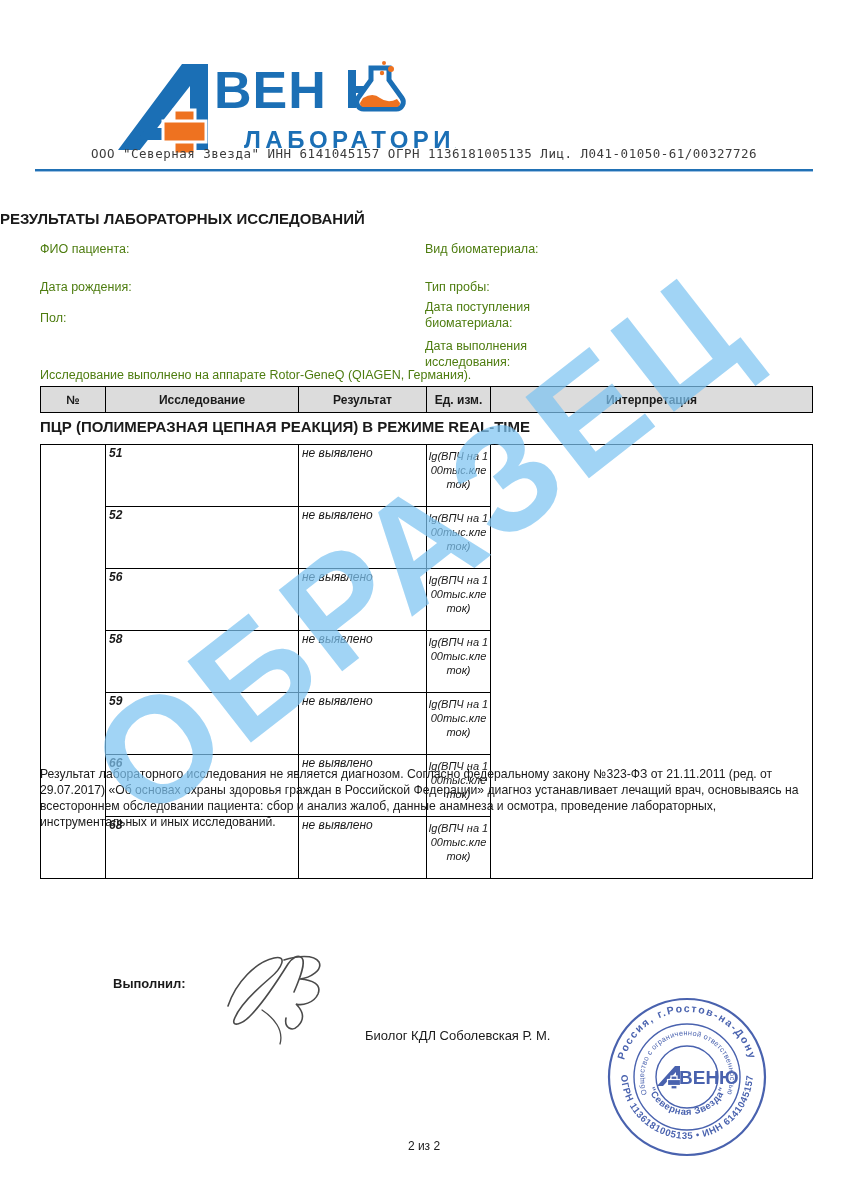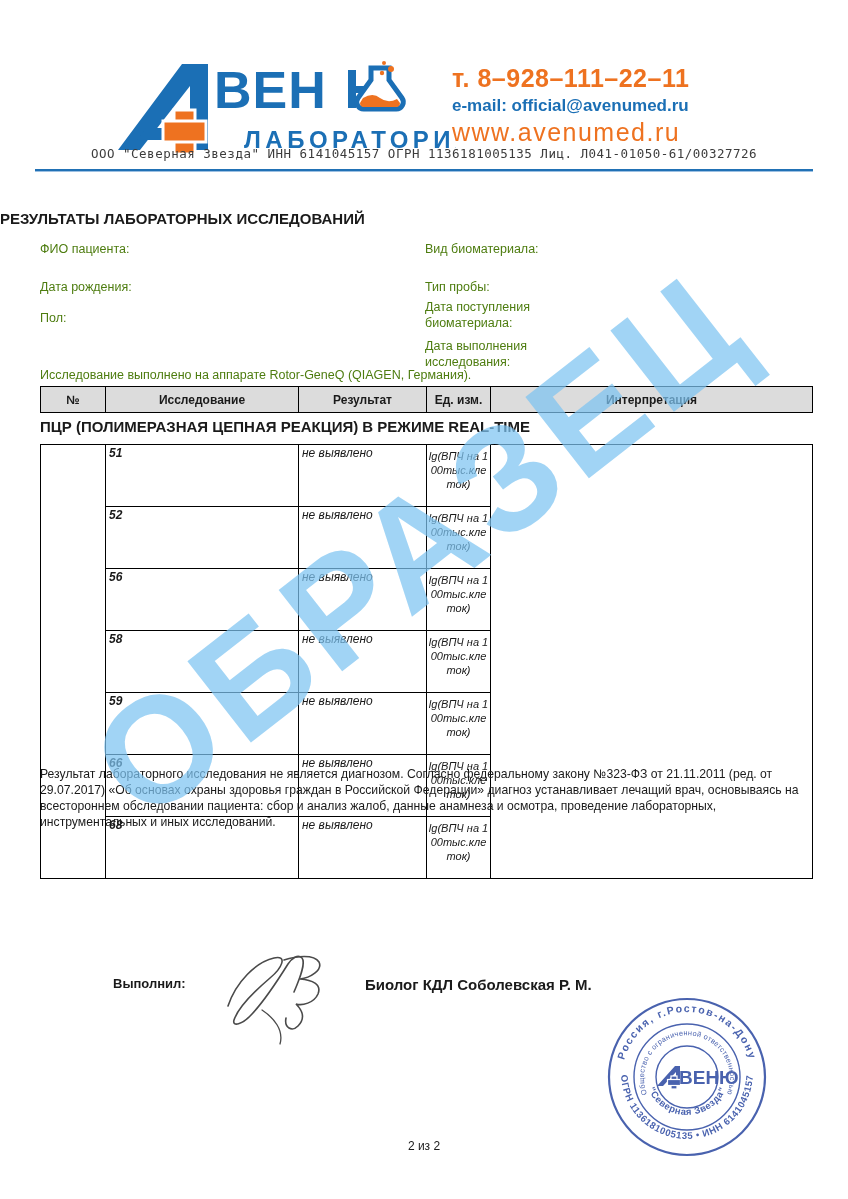--- a/index.html
+++ b/index.html
@@ -32,21 +32,21 @@
   .section-title { position:absolute; left:40px; top:418px; font-size:15px; font-weight:bold; }
   .res-tbl td { height:62px; padding:1px 3px;font-style:italic; }
   .res-tbl td.c-test { font-weight:bold; }
   .res-tbl td.c-unit { font-size:11px; text-align:center; line-height:1.25; padding:5px 1px;
     word-break:break-all; }
   
   .disclaimer { position:absolute; left:40px; top:766px; width:772px;
     font-size:12.2px; line-height:1.32; color:#1a1a1a; }
   .performed-label { position:absolute; left:113px; top:976px; font-size:13px; font-weight:bold; }
   .sig-svg { position:absolute; left:222px; top:948px; }
-  .performer-name { position:absolute; left:365px; top:976px; font-size:15px; font-weight:bold; }
+  .performer-name { position:absolute; left:365px; top:1028px; font-size:13px; font-weight:normal; }
   .page-num { position:absolute; left:0; top:1139px; width:848px; text-align:center; font-size:12px; }
   .stamp-svg { position:absolute; left:605px; top:995px; opacity:.92; }
   
   .watermark {
     position:absolute; left:420px; top:545px; z-index:9; pointer-events:none;
     transform:translate(-50%,-50%) rotate(-38deg);
     font-size:150px; font-weight:bold; letter-spacing:8px; white-space:nowrap;
     color:rgba(125,196,241,0.72);
   }
 </style>
@@ -73,25 +73,20 @@
       <rect x="238" y="26" width="10" height="7" fill="#1b6fb5"></rect>
       <path d="M255 8 h18 v12 l13 18 a7 7 0 0 1 -6 11 h-32 a7 7 0 0 1 -6 -11 l13 -18 z" fill="#ffffff" stroke="#1b6fb5" stroke-width="5"></path>
       <path d="M247 38 q10 -6 17 0 q8 6 17 1 l3 4 a4 4 0 0 1 -4 4 h-32 a4 4 0 0 1 -4 -4 z" fill="#ee7220"></path>
       <circle cx="268" cy="3" r="2" fill="#ee7220"></circle>
       <circle cx="275" cy="9" r="3" fill="#ee7220"></circle>
       <circle cx="266" cy="13" r="2.2" fill="#ee7220"></circle>
     </g>
     <text x="128" y="88" font-family="Liberation Sans, sans-serif" font-size="24" font-weight="bold" fill="#1b6fb5" letter-spacing="4.5">ЛАБОРАТОРИЯ</text>
   </svg>
 
-  <div class="contact">
-    <div class="phone">т. 8–928–111–22–11</div>
-    <div class="email">e-mail: official@avenumed.ru</div>
-    <div class="web">www.avenumed.ru</div>
-  </div>
 
   <div class="company-line">ООО "Северная Звезда" ИНН 6141045157 ОГРН 1136181005135 Лиц. Л041-01050-61/00327726</div>
   <div class="blue-rule"></div>
 
   <div class="doc-title">РЕЗУЛЬТАТЫ ЛАБОРАТОРНЫХ ИССЛЕДОВАНИЙ</div>
 
   <div class="field" style="left:40px; top:241px">ФИО пациента:</div>
   <div class="field" style="left:40px; top:279px">Дата рождения:</div>
   <div class="field" style="left:425px; top:241px">Вид биоматериала:</div>
   <div class="field" style="left:425px; top:279px">Тип пробы:</div>

